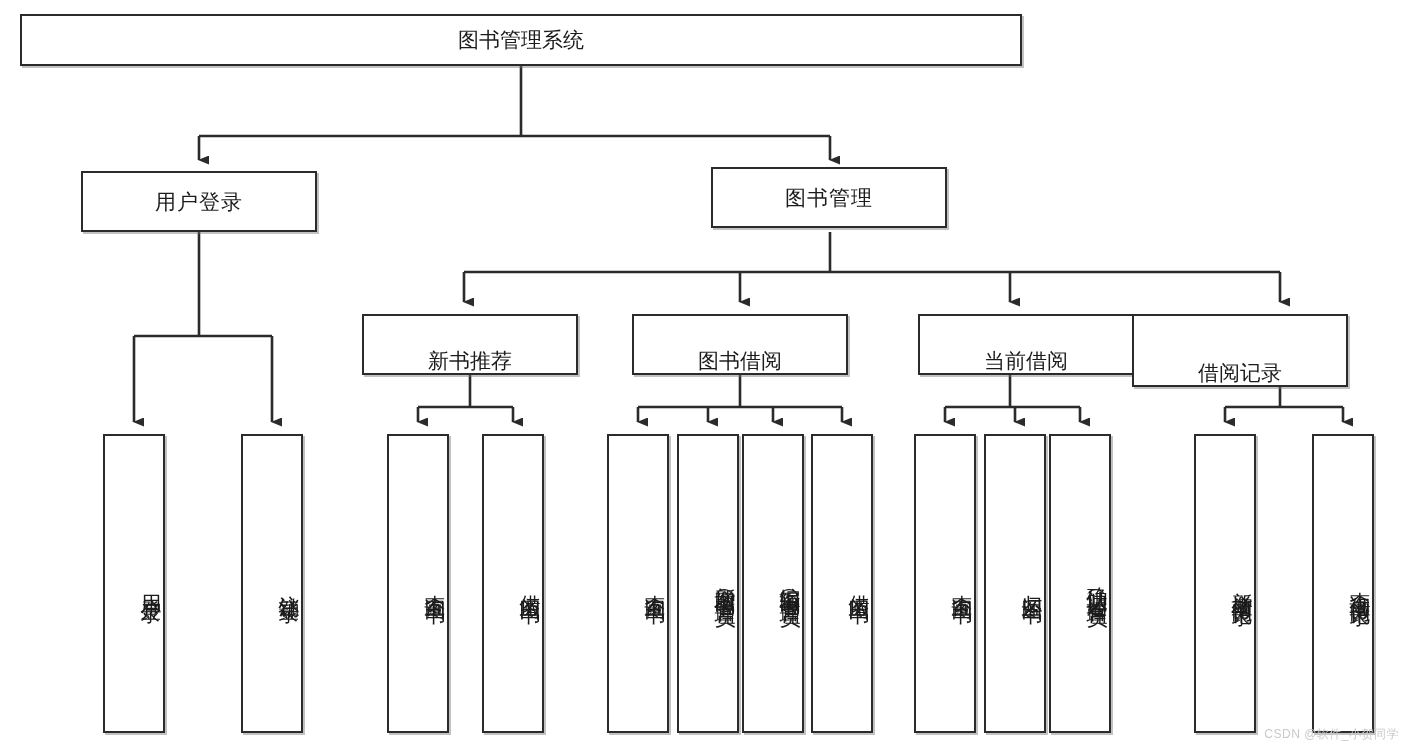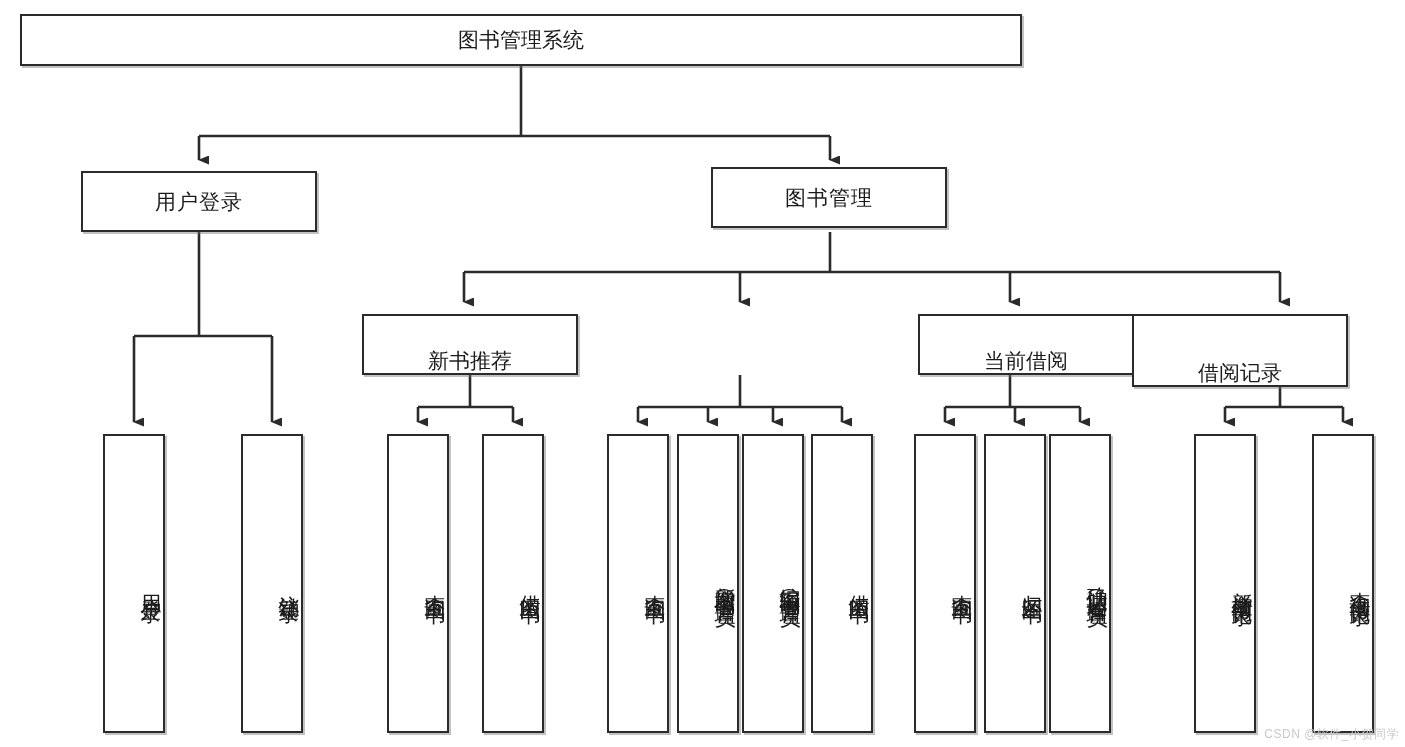--- a/index.html
+++ b/index.html
@@ -114,20 +114,23 @@
   <div class="node shadow h-node" style="left:81px;top:171px;width:236px;height:61px;">
     <span>用户登录</span>
   </div>
   <div class="node shadow h-node" style="left:711px;top:167px;width:236px;height:61px;">
     <span>图书管理</span>
   </div>
 
   <div class="node shadow l2" style="left:362px;top:314px;width:216px;height:61px;">
     <span>新书推荐</span>
   </div>
+  <div class="node shadow l2" style="left:632px;top:314px;width:216px;height:61px;">
+    <span>图书借阅</span>
+  </div>
   <div class="node shadow l2" style="left:902px;top:314px;width:216px;height:61px;margin-left:16px;">
     <span>当前借阅</span>
   </div>
   <div class="node shadow l2" style="left:1132px;top:314px;width:216px;height:73px;">
     <span>借阅记录</span>
   </div>
 
   <div class="node shadow leaf" style="left:103px;top:434px;width:62px;height:299px;">
     <span class="txt">用户登录</span>
   </div>

